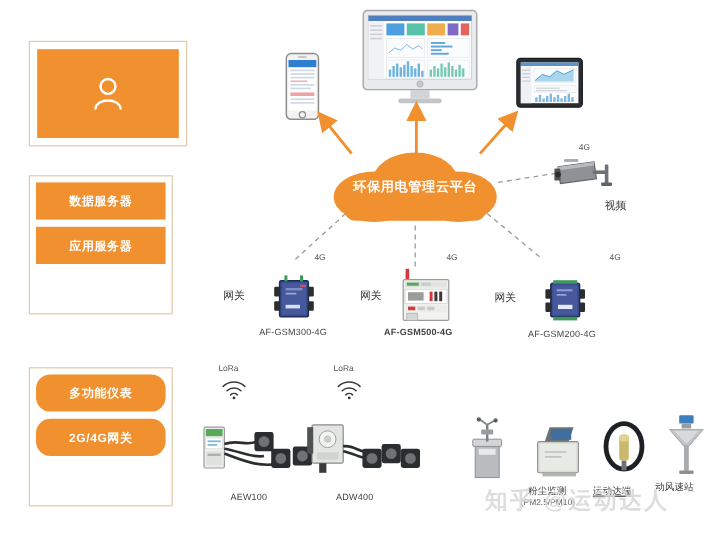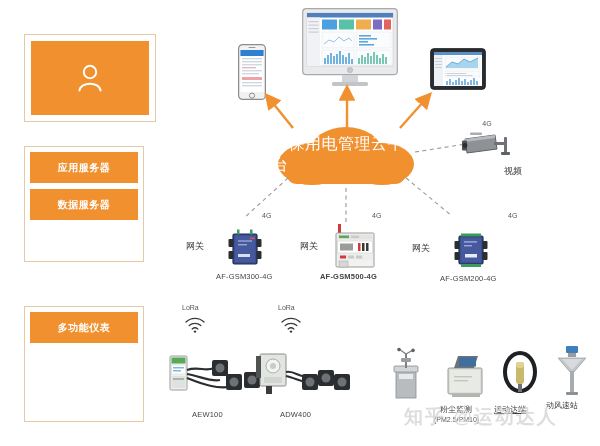--- a/index.html
+++ b/index.html
@@ -37,30 +37,30 @@
     background: #f0902f; width: 100%; height: 100%;
     display: flex; flex-direction: column;
     align-items: center; justify-content: center; gap: 2px;
   }
   #customer-label { color:#fff; font-size: 15px; font-weight: bold; letter-spacing: 1px; }
 
   #panel-servers { left: 24px; top: 146px; width: 120px; height: 116px; }
   #panel-servers .obox { height: 31px; }
 
   #panel-devices { left: 24px; top: 306px; width: 120px; height: 116px; }
-  #panel-devices .obox { height: 31px; }
+  #panel-devices .obox { height: 31px; border-radius: 12px; }
 
   
   #cloud {
     position: absolute; left: 272px; top: 124px; width: 148px; height: 62px;
   }
   #cloud-label {
     position: absolute; left: 0; top: 0; width: 148px; height: 62px;
     display: flex; align-items: center; justify-content: center;
-    color: #ffffff; font-size: 16px; font-weight: normal; letter-spacing: 0.5px;
+    color: #ffffff; font-size: 11px; font-weight: bold; letter-spacing: 0.5px;
     z-index: 2;
   }
 
   
   .lbl {
     position: absolute;
     font-size: 8px;
     color: #3a3a3a;
     white-space: nowrap;
     text-align: center;
@@ -90,26 +90,27 @@
       <span>
         <svg width="34" height="34" viewBox="0 0 34 34">
           <circle cx="17" cy="11" r="6.2" fill="none" stroke="#ffffff" stroke-width="2"></circle>
           <path d="M6.5 29.5 C7.5 20.5 26.5 20.5 27.5 29.5" fill="none" stroke="#ffffff" stroke-width="2" stroke-linecap="round"></path>
         </svg>
       </span>
     </div>
   </div>
 
   <div class="panel" id="panel-servers">
+    <div class="obox">数据服务器</div>
     <div class="obox">应用服务器</div>
-    <div class="obox">数据服务器</div>
   </div>
 
   <div class="panel" id="panel-devices">
     <div class="obox">多功能仪表</div>
+    <div class="obox">2G/4G网关</div>
   </div>
 
   <div style="position:absolute; left:238px; top:44px;">
     <svg width="28" height="56" viewBox="0 0 28 56">
       <rect x="0.6" y="0.6" width="26.8" height="54.8" rx="4" fill="#f2f2f2" stroke="#8d8d8d" stroke-width="1.2"></rect>
       <rect x="2.4" y="6" width="23.2" height="42" fill="#ffffff"></rect>
       <rect x="2.4" y="6" width="23.2" height="6" fill="#2f7fd0"></rect>
       <rect x="4" y="14" width="20" height="1.4" fill="#cfd8e3"></rect>
       <rect x="4" y="17" width="20" height="1.4" fill="#cfd8e3"></rect>
       <rect x="4" y="20" width="20" height="1.4" fill="#cfd8e3"></rect>

